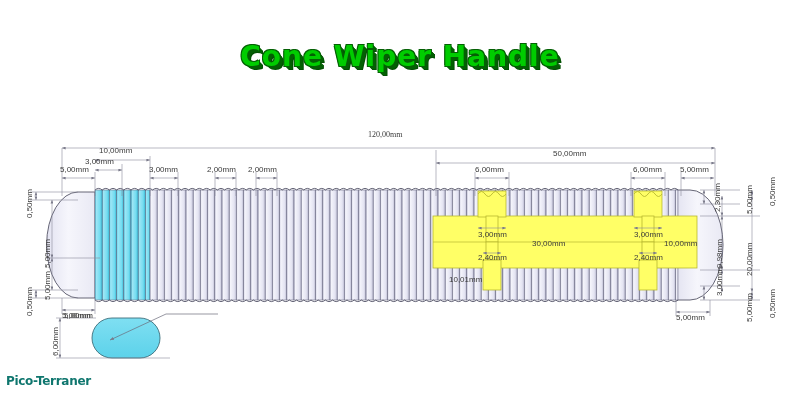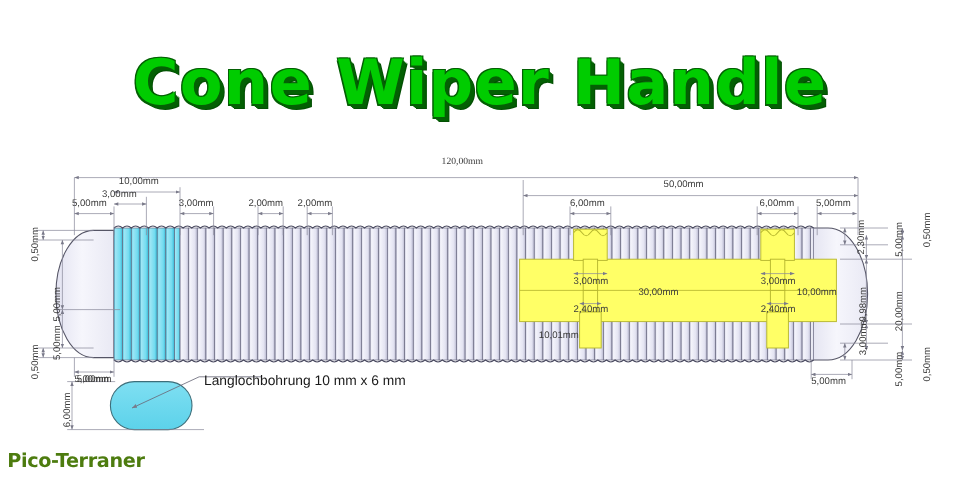--- a/index.html
+++ b/index.html
@@ -5,35 +5,35 @@
   html,body{margin:0;padding:0;background:#ffffff;}
   body{width:800px;height:400px;position:relative;overflow:hidden;
        font-family:"Liberation Sans",sans-serif;}
 
   #stage{position:absolute;left:0;top:0;width:800px;height:400px;}
 
   
   .title{
     position:absolute;left:0;top:40px;width:800px;text-align:center;
     font-family:"DejaVu Sans",sans-serif;
-    font-size:52px;font-weight:bold;letter-spacing:1px;
+    font-size:28px;font-weight:bold;letter-spacing:1px;
     color:#00cc00;
     text-shadow:
        1px 1px 0 #046004, 2px 2px 0 #046004, 3px 3px 0 #046004,
        4px 4px 0 #035003, -1px -1px 0 #046004, 1px -1px 0 #046004,
       -1px 1px 0 #046004;
     white-space:nowrap;
   }
 
   
   .watermark{
     position:absolute;left:6px;top:374px;
     font-family:"DejaVu Sans",sans-serif;
-    font-size:16px;font-weight:bold;
-    color:#4d7c0f;letter-spacing:-0.3px;
+    font-size:12px;font-weight:bold;
+    color:#0f766e;letter-spacing:-0.3px;
   }
 
   
   .note{
     position:absolute;left:170px;top:312px;
     font-size:11.5px;color:#1a1a1a;white-space:nowrap;
   }
 
   
   .dim{
@@ -343,16 +343,15 @@
   <div class="dim v" style="left:769px;top:206px;transform:rotate(-90deg);">0,50mm</div>
   <div class="dim v" style="left:716px;top:268px;transform:rotate(-90deg);">9,98mm</div>
   <div class="dim v" style="left:746px;top:276px;transform:rotate(-90deg);">20,00mm</div>
   <div class="dim v" style="left:716px;top:296px;transform:rotate(-90deg);">3,00mm</div>
   <div class="dim v" style="left:746px;top:322px;transform:rotate(-90deg);">5,00mm</div>
   <div class="dim v" style="left:769px;top:318px;transform:rotate(-90deg);">0,50mm</div>
 
   <div class="dim v" style="left:52px;top:356px;transform:rotate(-90deg);">6,00mm</div>
   <div class="dim" style="left:64px;top:312px;">5,00mm</div>
 
-  <div class="note">Langlochbohrung 10 mm x 6 mm</div>
 
   <div class="watermark">Pico-Terraner</div>
 </div>
 
 </body></html>

